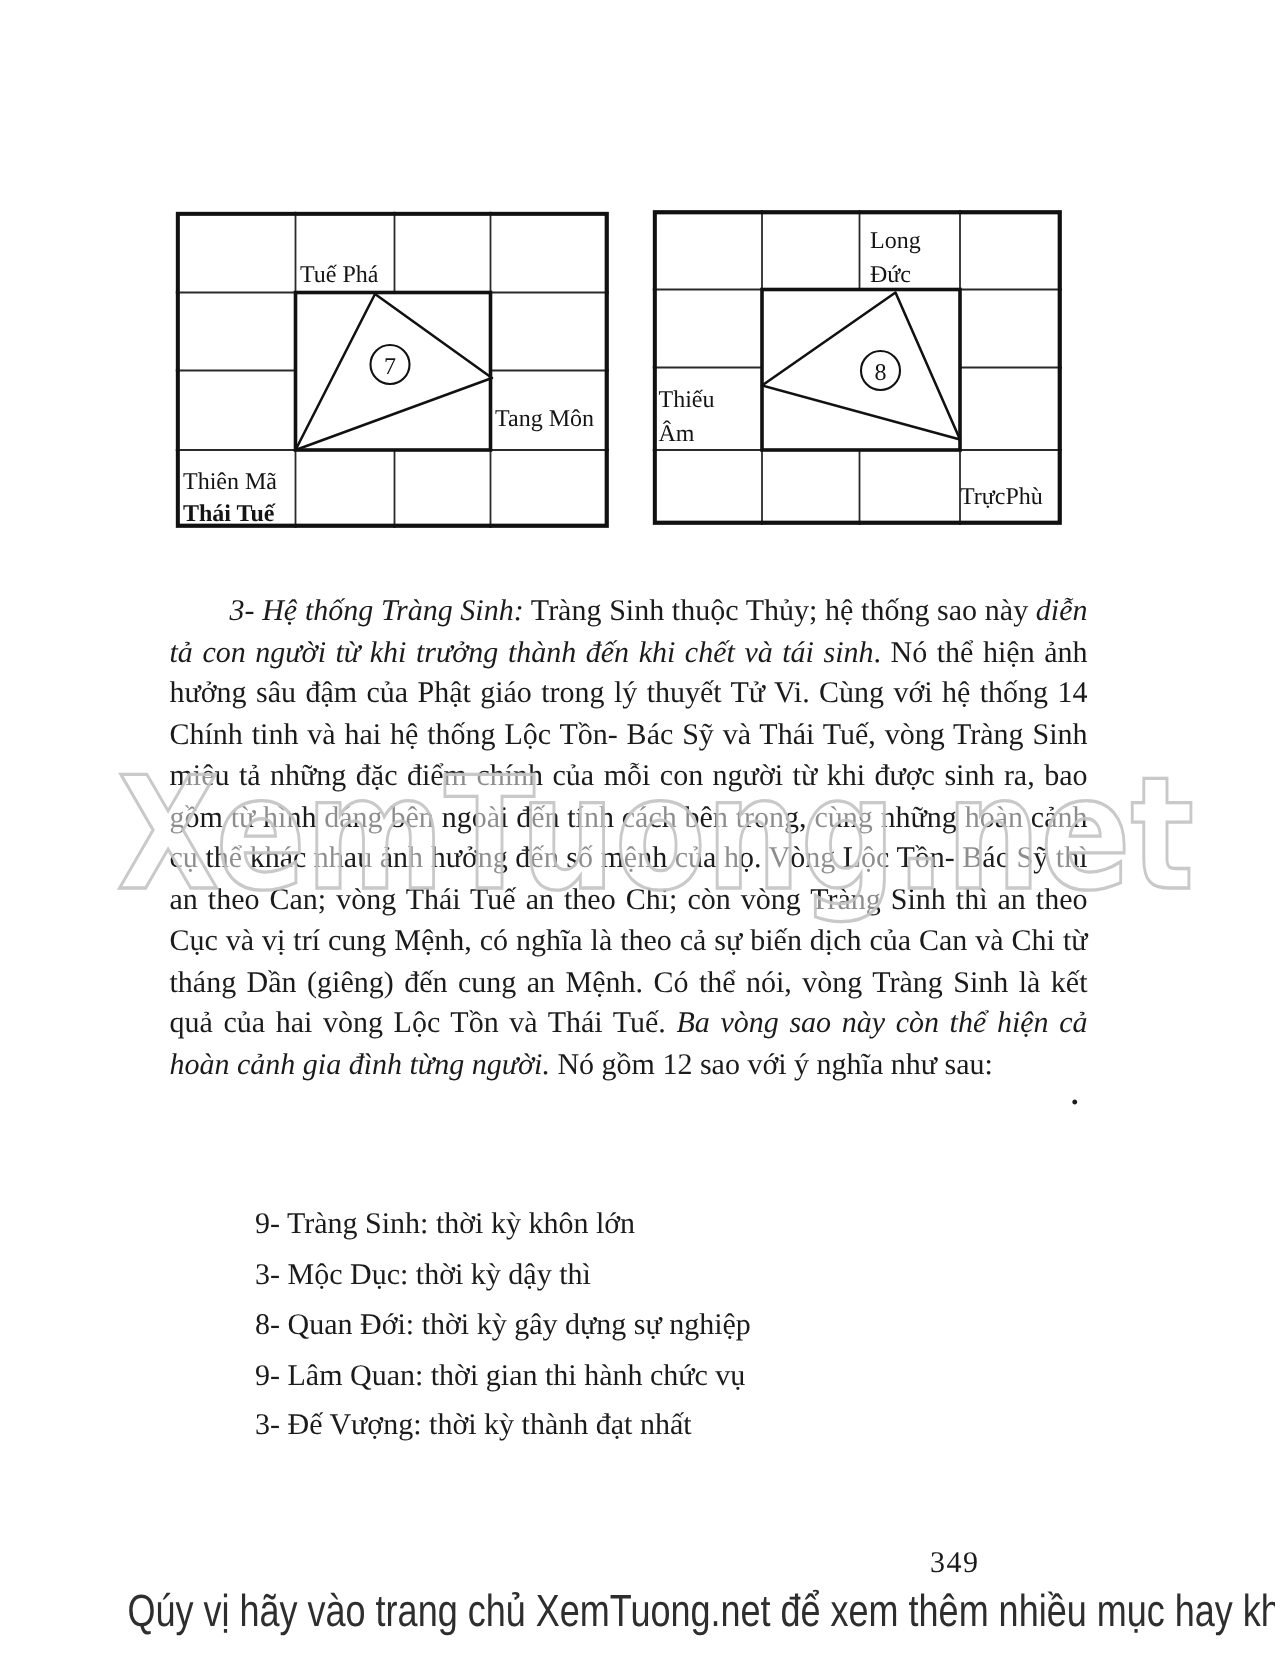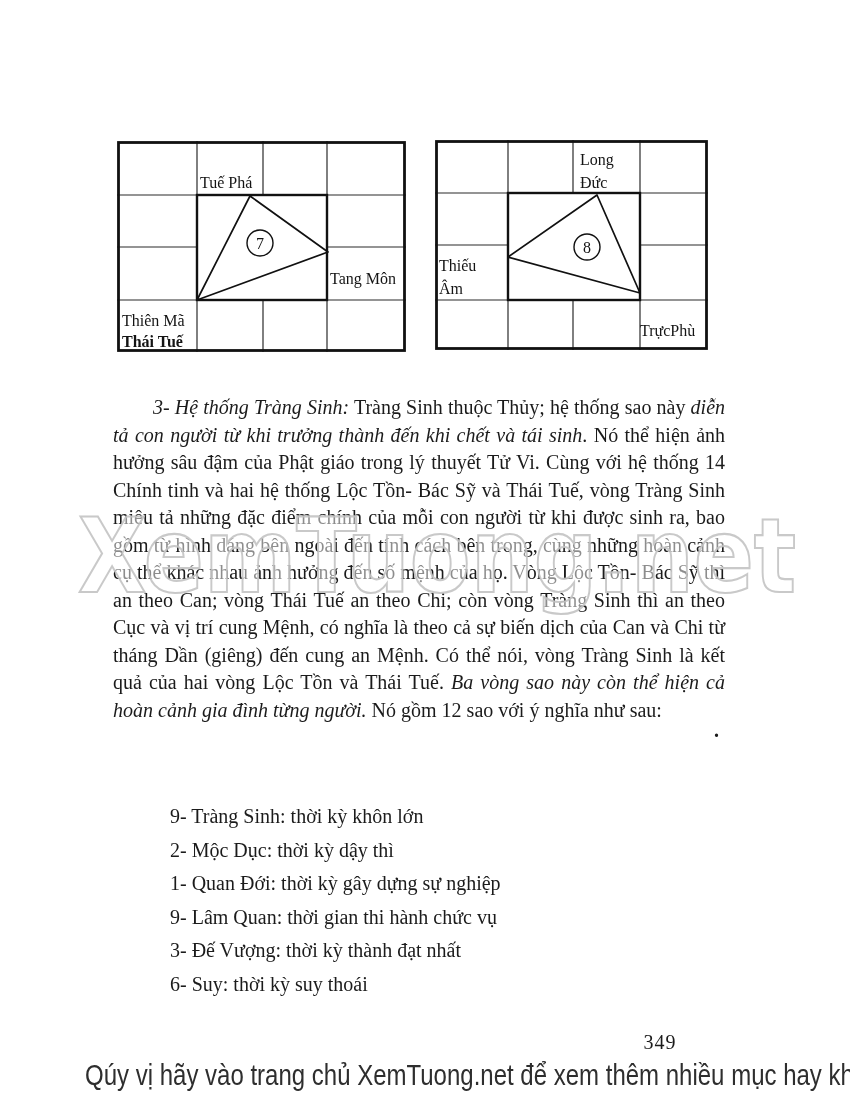--- a/index.html
+++ b/index.html
@@ -41,21 +41,21 @@
   .watermark { position:absolute; left:0; top:470px; z-index:5; pointer-events:none; }
   .wm-text {
     font-family:"DejaVu Sans","Liberation Sans",sans-serif;
     font-weight:bold;
     fill:#ffffff; fill-opacity:0.5;
     stroke:#c3c3c3; stroke-opacity:0.9; stroke-width:2.2;
   }
   
   .page-number {
     position:absolute; left:620px; top:1031px; width:80px;
-    text-align:center; font-size:20px; letter-spacing:1px;
+    text-align:left; font-size:20px; letter-spacing:1px;
   }
   .stray-dot { position:absolute; left:714px; top:719px; font-size:20px; font-weight:bold; }
   .footer {
     position:absolute; left:0; top:1058px; width:850px;
     text-align:center;
     font-family:"Liberation Sans","DejaVu Sans",sans-serif;
     font-size:30px; color:#2e2e2e;
     transform:scaleX(0.8); transform-origin:50% 50%;
     white-space:nowrap;
   }
@@ -109,25 +109,24 @@
       <text class="dlabel" x="4" y="131">Thiếu</text>
       <text class="dlabel" x="4" y="154">Âm</text>
       <text class="dlabel" x="205" y="196">TrựcPhù</text>
     </svg>
   </div>
 
   <div class="para"><span class="bi">3- Hệ thống Tràng Sinh:</span><span> Tràng Sinh thuộc Thủy; hệ thống sao này </span><span class="i">diễn tả con người từ khi trưởng thành đến khi chết và tái sinh</span><span>. Nó thể hiện ảnh hưởng sâu đậm của Phật giáo trong lý thuyết Tử Vi. Cùng với hệ thống 14 Chính tinh và hai hệ thống Lộc Tồn- Bác Sỹ và Thái Tuế, vòng Tràng Sinh miêu tả những đặc điểm chính của mỗi con người từ khi được sinh ra, bao gồm từ hình dáng bên ngoài đến tính cách bên trong, cùng những hoàn cảnh cụ thể khác nhau ảnh hưởng đến số mệnh của họ. Vòng Lộc Tồn- Bác Sỹ thì an theo Can; vòng Thái Tuế an theo Chi; còn vòng Tràng Sinh thì an theo Cục và vị trí cung Mệnh, có nghĩa là theo cả sự biến dịch của Can và Chi từ tháng Dần (giêng) đến cung an Mệnh. Có thể nói, vòng Tràng Sinh là kết quả của hai vòng Lộc Tồn và Thái Tuế. </span><span class="i">Ba vòng sao này còn thể hiện cả hoàn cảnh gia đình từng người.</span><span> Nó gồm 12 sao với ý nghĩa như sau:</span></div>
 
   <div class="starlist">
     <div class="li">9- Tràng Sinh: thời kỳ khôn lớn</div>
-    <div class="li">2- Mộc Dục: thời kỳ dậy thì</div>
-    <div class="li">1- Quan Đới: thời kỳ gây dựng sự nghiệp</div>
+    <div class="li">3- Mộc Dục: thời kỳ dậy thì</div>
+    <div class="li">8- Quan Đới: thời kỳ gây dựng sự nghiệp</div>
     <div class="li">9- Lâm Quan: thời gian thi hành chức vụ</div>
     <div class="li">3- Đế Vượng: thời kỳ thành đạt nhất</div>
-    <div class="li">6- Suy: thời kỳ suy thoái</div>
   </div>
 
   <div class="stray-dot">.</div>
 
   <svg class="watermark" width="850" height="200" viewBox="0 0 850 200">
     <text class="wm-text" x="78" y="122" font-size="104" textLength="718" lengthAdjust="spacingAndGlyphs">XemTuong.net</text>
   </svg>
 
   <div class="page-number">349</div>
 

